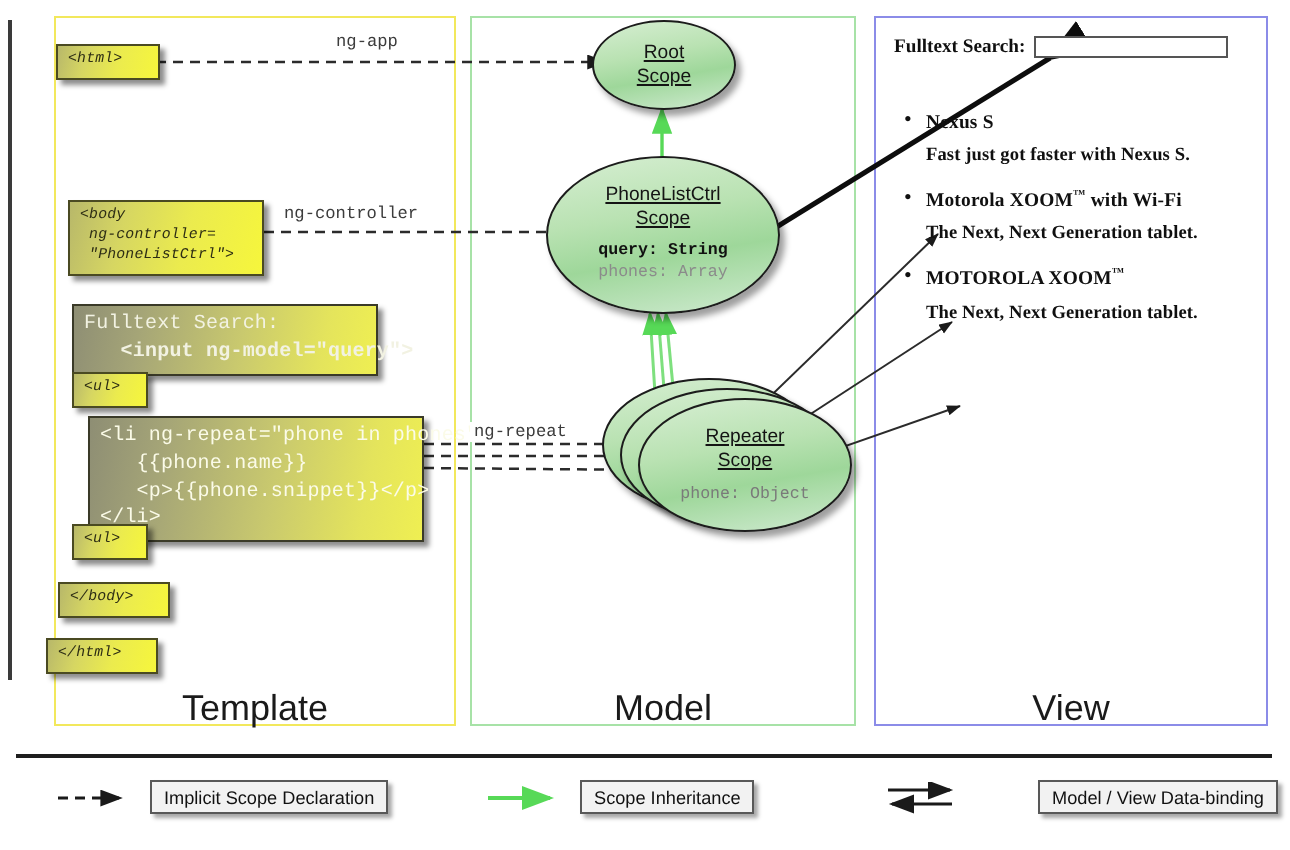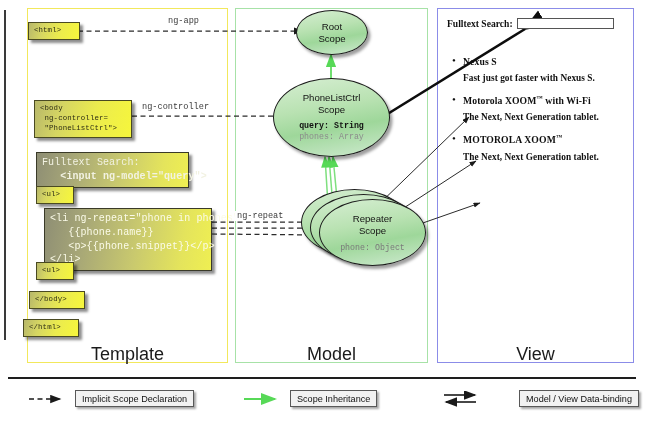--- a/index.html
+++ b/index.html
@@ -48,20 +48,21 @@
     border: 1.2px solid #4a4a22;
     background: linear-gradient(105deg, #b8b86a 0%, #d6d662 28%, #ebeb4e 60%, #f6f63c 100%);
     box-shadow: 2.5px 2.5px 2.5px rgba(0,0,0,0.45);
     font-family: "Liberation Mono", monospace;
     font-size: 7.4px;
     line-height: 1.33;
     color: #2d2d14;
     white-space: pre;
     padding: 3px 5px;
     letter-spacing: 0.1px;
+    font-style: italic;
   }
 
   
   .gbox {
     position: absolute;
     box-sizing: border-box;
     border: 1.2px solid #3a3a28;
     background: linear-gradient(100deg, #8e8e74 0%, #a5a577 22%, #c9c96e 55%, #e4e45c 82%, #efef52 100%);
     box-shadow: 2.5px 2.5px 2.5px rgba(0,0,0,0.45);
     font-family: "Liberation Mono", monospace;
@@ -124,20 +125,21 @@
     flex-direction: column;
     align-items: center;
     justify-content: center;
     text-align: center;
   }
   .el-title {
     font-family: "Liberation Sans", sans-serif;
     font-size: 9.6px;
     color: #141414;
     line-height: 1.22;
+    text-decoration: underline;
   }
   .el-props {
     font-family: "Liberation Mono", monospace;
     font-size: 8.3px;
     line-height: 1.3;
     margin-top: 6px;
   }
   .el-props .p-strong { color: #111; font-weight: bold; }
   .el-props .p-dim { color: #8b8b8b; }
   .el-props-single {

